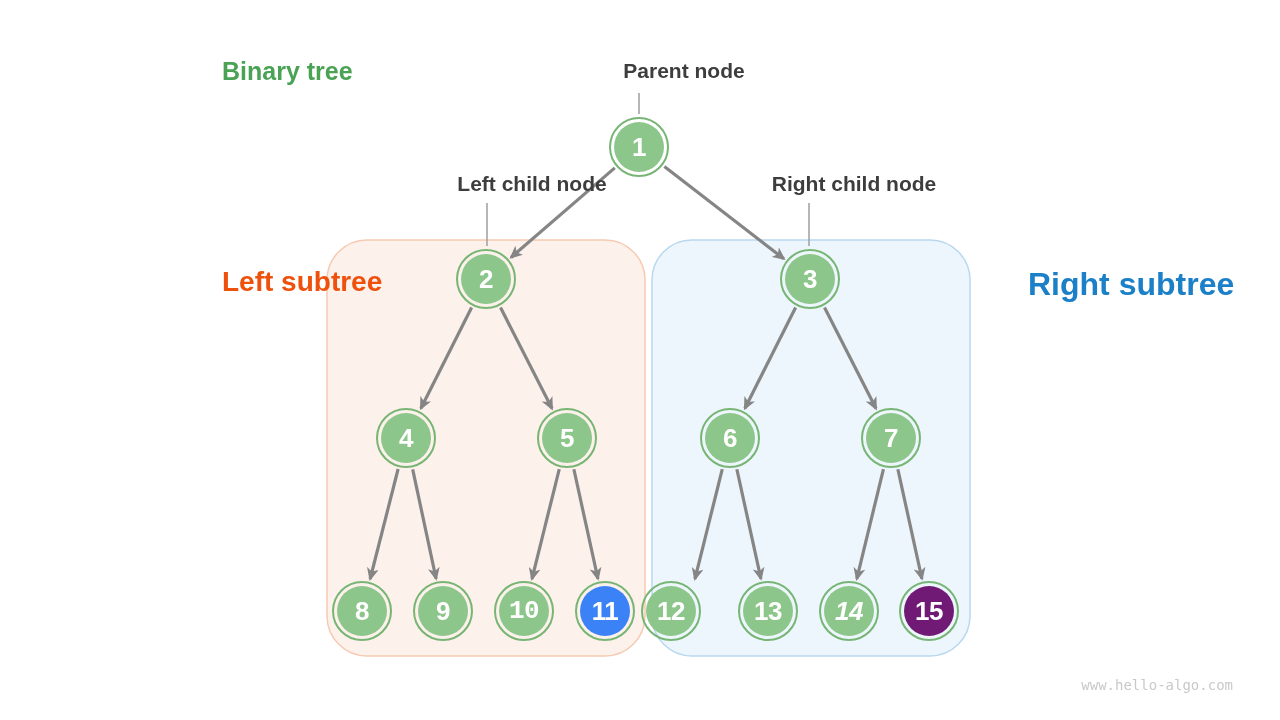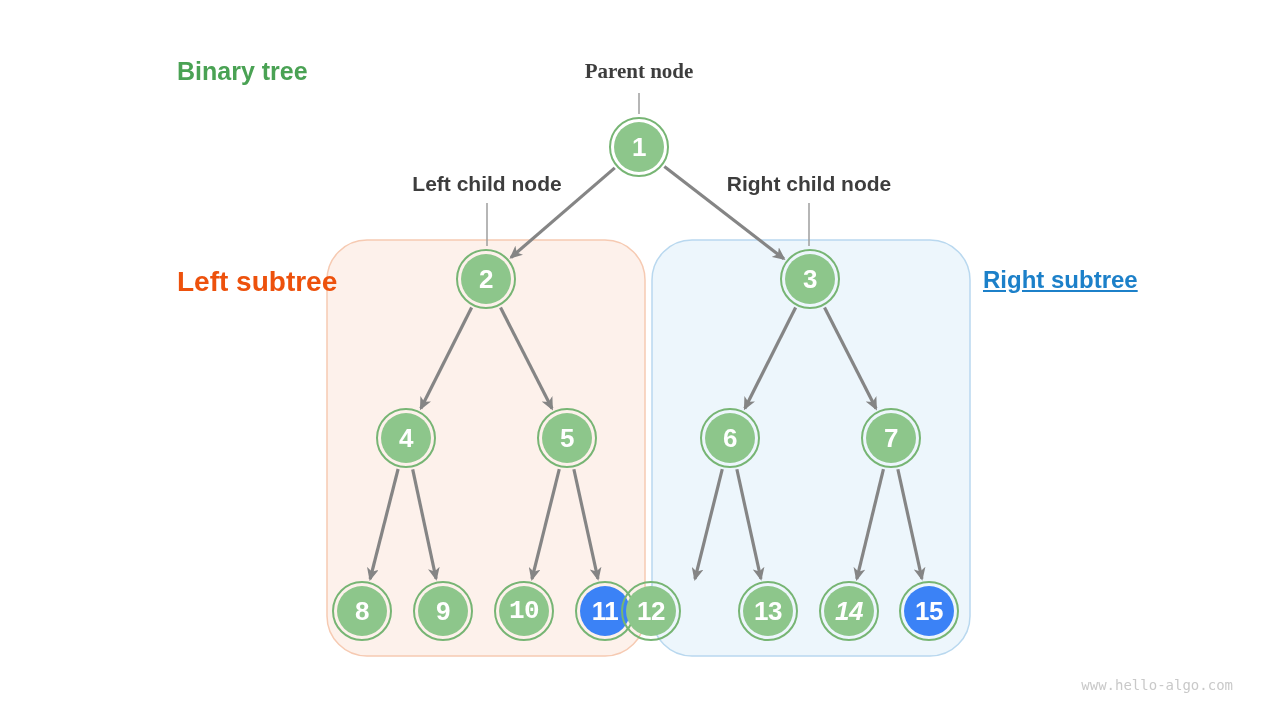--- a/index.html
+++ b/index.html
@@ -39,27 +39,28 @@
     font-weight: bold;
     font-size: 26px;
     line-height: 1;
     letter-spacing: -0.5px;
   }
   .diagram-label {
     position: absolute;
     font-weight: bold;
     white-space: nowrap;
     color: #3d3d3d;
+    margin-left: 45px;
   }
   .lbl-title        { left: 177px; top: 57px;  font-size: 25px; }
   .lbl-parent       { left: 639px; top: 59px;  font-size: 21px; transform: translateX(-50%); }
   .lbl-left-child   { left: 487px; top: 172px; font-size: 21px; transform: translateX(-50%); }
   .lbl-right-child  { left: 809px; top: 172px; font-size: 21px; transform: translateX(-50%); }
   .lbl-left-subtree { left: 177px; top: 266px; font-size: 28px; }
-  .lbl-right-subtree{ left: 983px; top: 266px; font-size: 24px; text-decoration: underline; }
+  .lbl-right-subtree{ left: 983px; top: 266px; font-size: 32px; }
   .watermark {
     position: absolute;
     right: 47px;
     top: 677px;
     font-family: "DejaVu Sans Mono", monospace;
     font-size: 14px;
     font-weight: normal;
     color: #c9c9c9;
   }
 </style>
@@ -90,21 +91,21 @@
       <line x1="736.8652372489914" y1="469.25489589672407" x2="760.9202240869776" y2="578.7683886065033" stroke="#858585" stroke-width="3.2" marker-end="url(#arrowhead)"></line>
       <line x1="883.4505103614187" y1="469.0967073208234" x2="856.785411189787" y2="578.9315205754009" stroke="#858585" stroke-width="3.2" marker-end="url(#arrowhead)"></line>
       <line x1="897.8652372489914" y1="469.25489589672407" x2="921.9202240869776" y2="578.7683886065033" stroke="#858585" stroke-width="3.2" marker-end="url(#arrowhead)"></line>
       <line x1="639" y1="93" x2="639" y2="114" stroke="#9e9e9e" stroke-width="1.5"></line>
       <line x1="487" y1="203" x2="487" y2="246" stroke="#9e9e9e" stroke-width="1.5"></line>
       <line x1="809" y1="203" x2="809" y2="246" stroke="#9e9e9e" stroke-width="1.5"></line>
     </svg>
 
   <div class="diagram-label lbl-title" style="color: rgb(74, 162, 84);">Binary tree</div>
 
-  <div class="diagram-label lbl-parent" style="color: rgb(61, 61, 61); font-family: Liberation Serif, serif;">Parent node</div>
+  <div class="diagram-label lbl-parent" style="color: rgb(61, 61, 61);">Parent node</div>
 
   <div class="diagram-label lbl-left-child" style="color: rgb(61, 61, 61);">Left child node</div>
 
   <div class="diagram-label lbl-right-child" style="color: rgb(61, 61, 61);">Right child node</div>
 
   <div class="diagram-label lbl-left-subtree" style="color: rgb(237, 81, 12);">Left subtree</div>
 
   <div class="diagram-label lbl-right-subtree" style="color: rgb(28, 128, 201);">Right subtree</div>
 
   <div class="watermark">www.hello-algo.com</div>
@@ -135,25 +136,25 @@
     </div>
     <div class="tree-node" style="left: 413px; top: 581px; border-color: rgb(119, 181, 116); background-color: rgb(141, 198, 139);">
       <span style="color: rgb(255, 255, 255);">9</span>
     </div>
     <div class="tree-node" style="left: 494px; top: 581px; border-color: rgb(119, 181, 116); background-color: rgb(141, 198, 139);">
       <span style="color: rgb(255, 255, 255); font-family: Liberation Mono, monospace;">10</span>
     </div>
     <div class="tree-node" style="left: 575px; top: 581px; border-color: rgb(119, 181, 116); background-color: #3b82f6;">
       <span style="color: rgb(255, 255, 255);">11</span>
     </div>
-    <div class="tree-node" style="left: 621px; top: 581px; border-color: rgb(119, 181, 116); background-color: rgb(141, 198, 139);">
+    <div class="tree-node" style="left: 641px; top: 581px; border-color: rgb(119, 181, 116); background-color: rgb(141, 198, 139);">
       <span style="color: rgb(255, 255, 255);">12</span>
     </div>
     <div class="tree-node" style="left: 738px; top: 581px; border-color: rgb(119, 181, 116); background-color: rgb(141, 198, 139);">
       <span style="color: rgb(255, 255, 255);">13</span>
     </div>
     <div class="tree-node" style="left: 819px; top: 581px; border-color: rgb(119, 181, 116); background-color: rgb(141, 198, 139); font-style: italic;">
       <span style="color: rgb(255, 255, 255);">14</span>
     </div>
-    <div class="tree-node" style="left: 899px; top: 581px; border-color: rgb(119, 181, 116); background-color: #3b82f6;">
+    <div class="tree-node" style="left: 899px; top: 581px; border-color: rgb(119, 181, 116); background-color: #701a75;">
       <span style="color: rgb(255, 255, 255);">15</span>
     </div>
   </div>
 
 </body></html>

